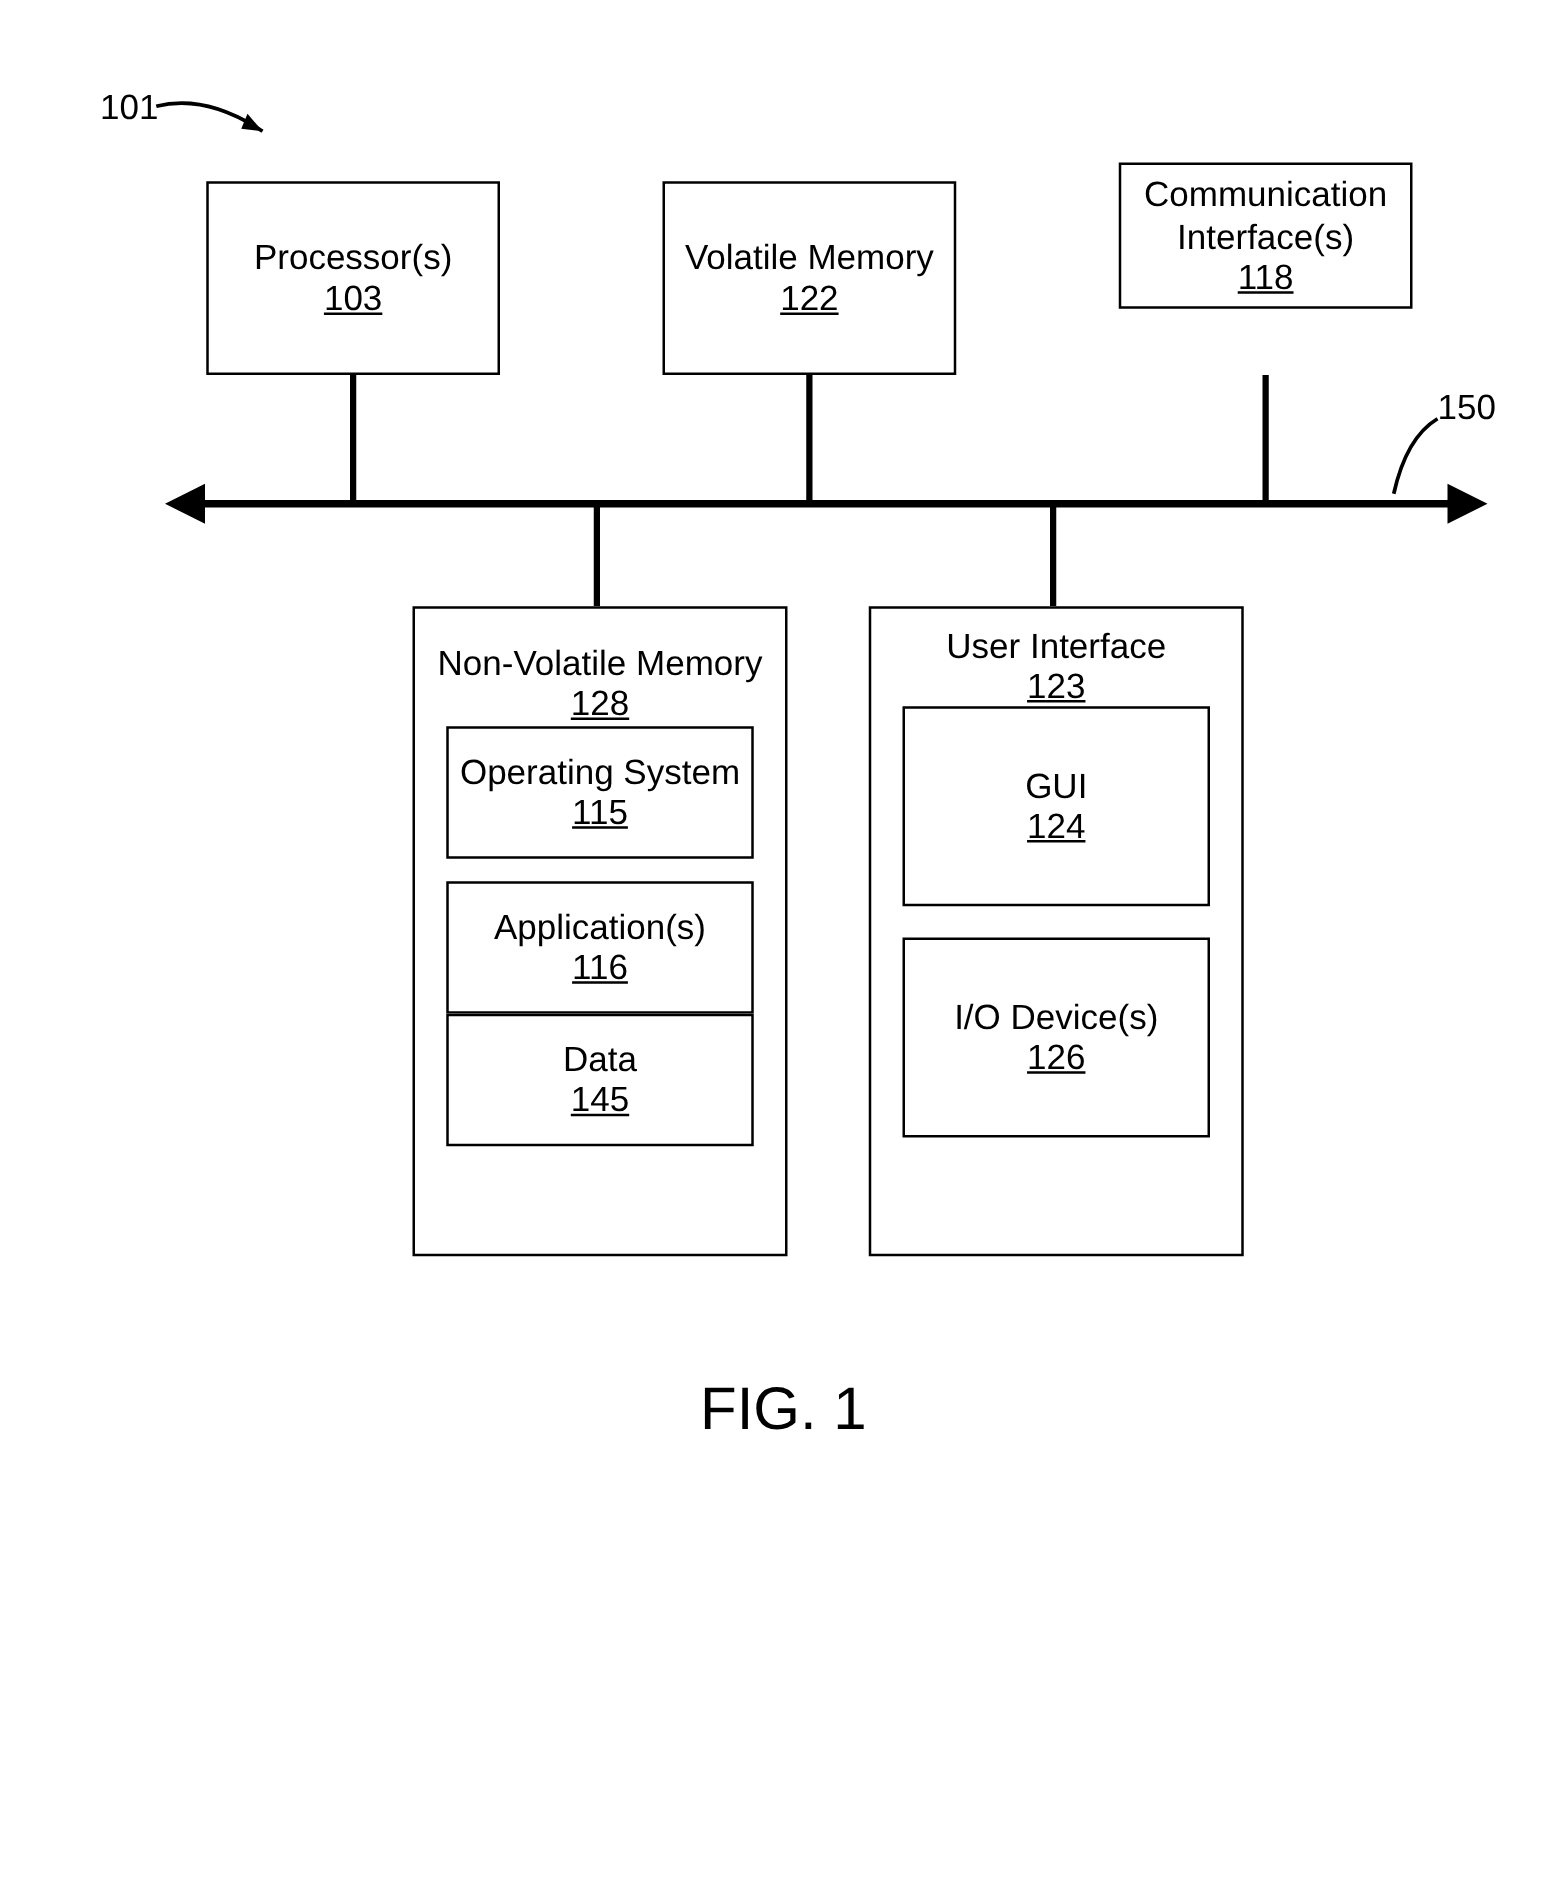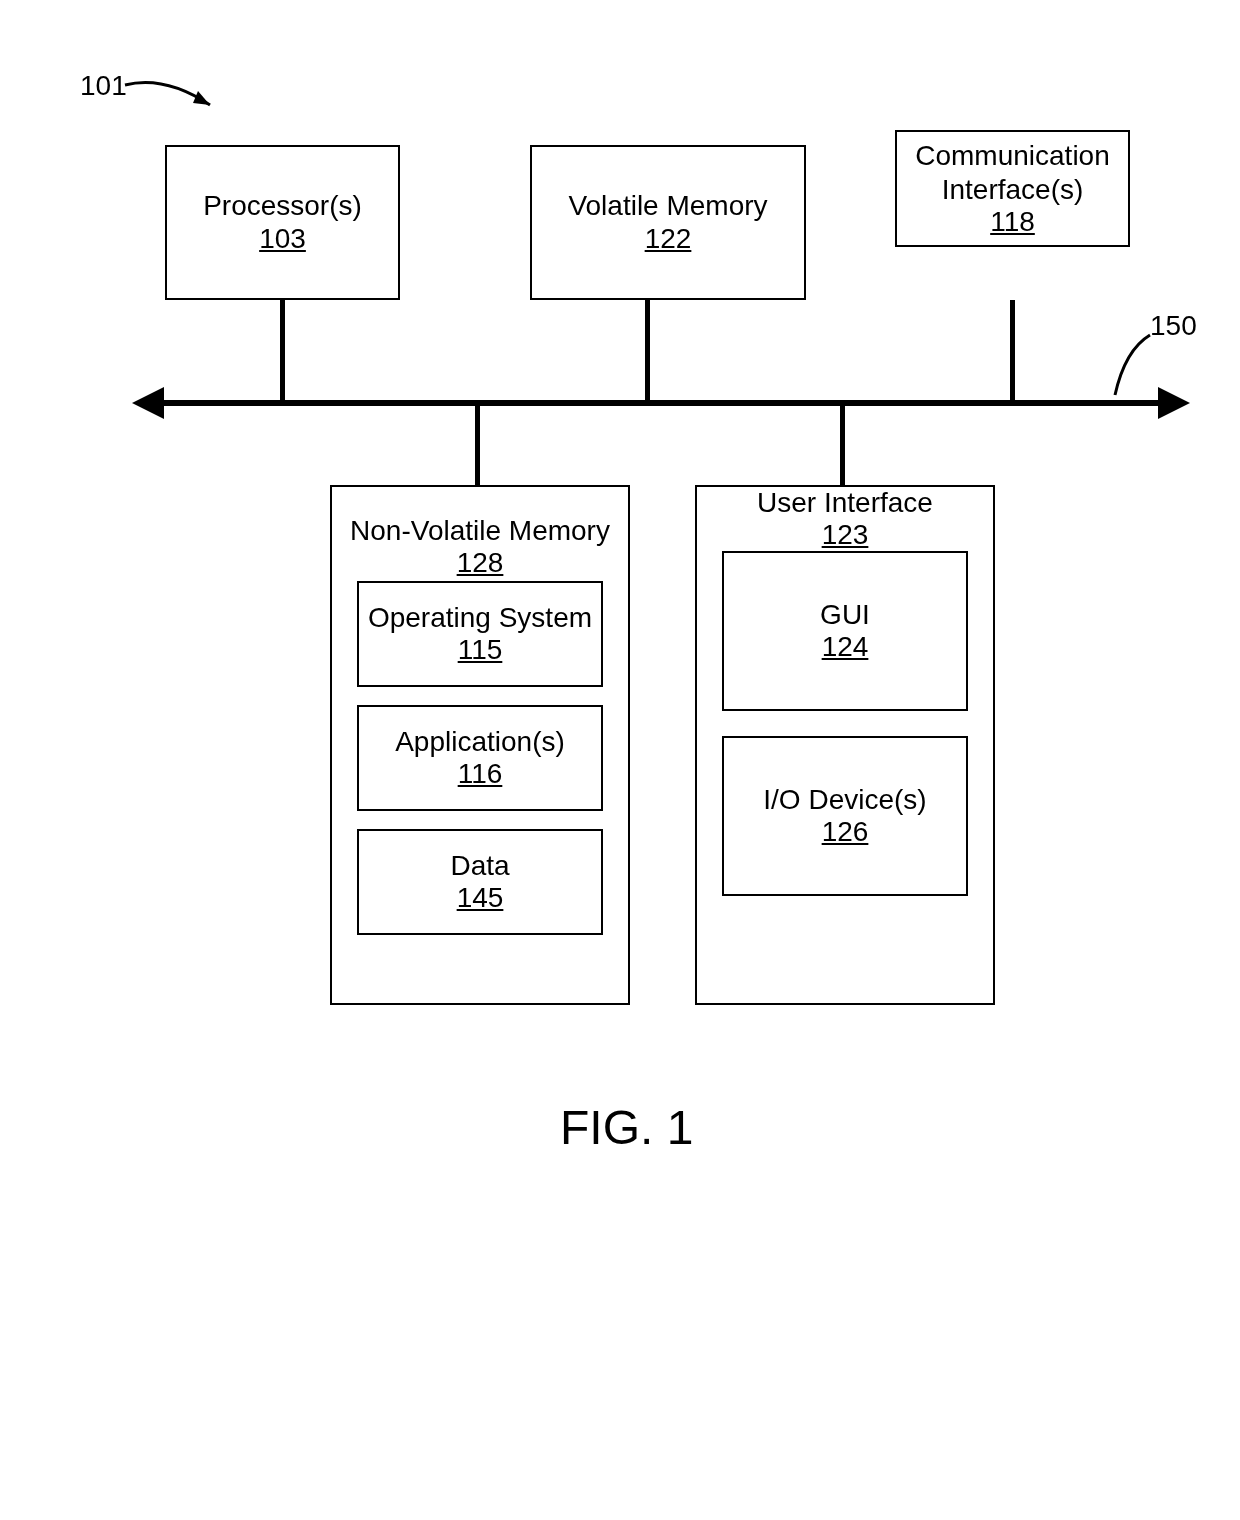--- a/index.html
+++ b/index.html
@@ -21,21 +21,21 @@
   <span class="freelabel" style="left:80px;top:70px">101</span>
   <svg style="left:120px;top:65px" width="120" height="60">
     <path d="M5 20 Q 45 10 90 40" stroke="#000" stroke-width="3" fill="none"></path>
     <polygon points="90,40 78,26 73,38" fill="#000"></polygon>
   </svg>
 
   <div class="box" style="left:165px;top:145px;width:235px;height:155px">
     <div class="label">Processor(s)</div>
     <div class="refnum">103</div>
   </div>
-  <div class="box" style="left:530px;top:145px;width:276px;height:155px">
+  <div class="box" style="left:530px;top:145px;width:235px;height:155px">
     <div class="label">Volatile Memory</div>
     <div class="refnum">122</div>
   </div>
   <div class="box" style="left:895px;top:130px;width:235px;height:117px">
     <div class="label" style="line-height:1.2">Communication Interface(s)</div>
     <div class="refnum">118</div>
   </div>
 
   <div class="bus" style="left:160px;top:400px;width:1000px;height:6px"></div>
 
@@ -63,27 +63,27 @@
     <div class="refnum">128</div>
 
     <div class="box" style="position:relative;margin-top:2px;width:246px;height:106px">
       <div class="label" style="white-space:pre-line">Operating System</div>
       <div class="refnum">115</div>
     </div>
     <div class="box" style="position:relative;margin-top:18px;width:246px;height:106px">
       <div class="label">Application(s)</div>
       <div class="refnum">116</div>
     </div>
-    <div class="box" style="position:relative;margin-top:18px;width:246px;height:106px">
+    <div class="box" style="position:relative;width:246px;height:106px">
       <div class="label">Data</div>
       <div class="refnum">145</div>
     </div>
   </div>
 
-  <div class="box" style="left:695px;top:485px;width:300px;height:520px;justify-content:flex-start;">
+  <div class="box" style="left:695px;top:485px;width:300px;height:520px;justify-content:flex-start;padding-top:14px">
     <div class="label">User Interface</div>
     <div class="refnum">123</div>
 
     <div class="box" style="position:relative;width:246px;height:160px">
       <div class="label">GUI</div>
       <div class="refnum">124</div>
     </div>
     <div class="box" style="position:relative;margin-top:25px;width:246px;height:160px">
       <div class="label">I/O Device(s)</div>
       <div class="refnum">126</div>

